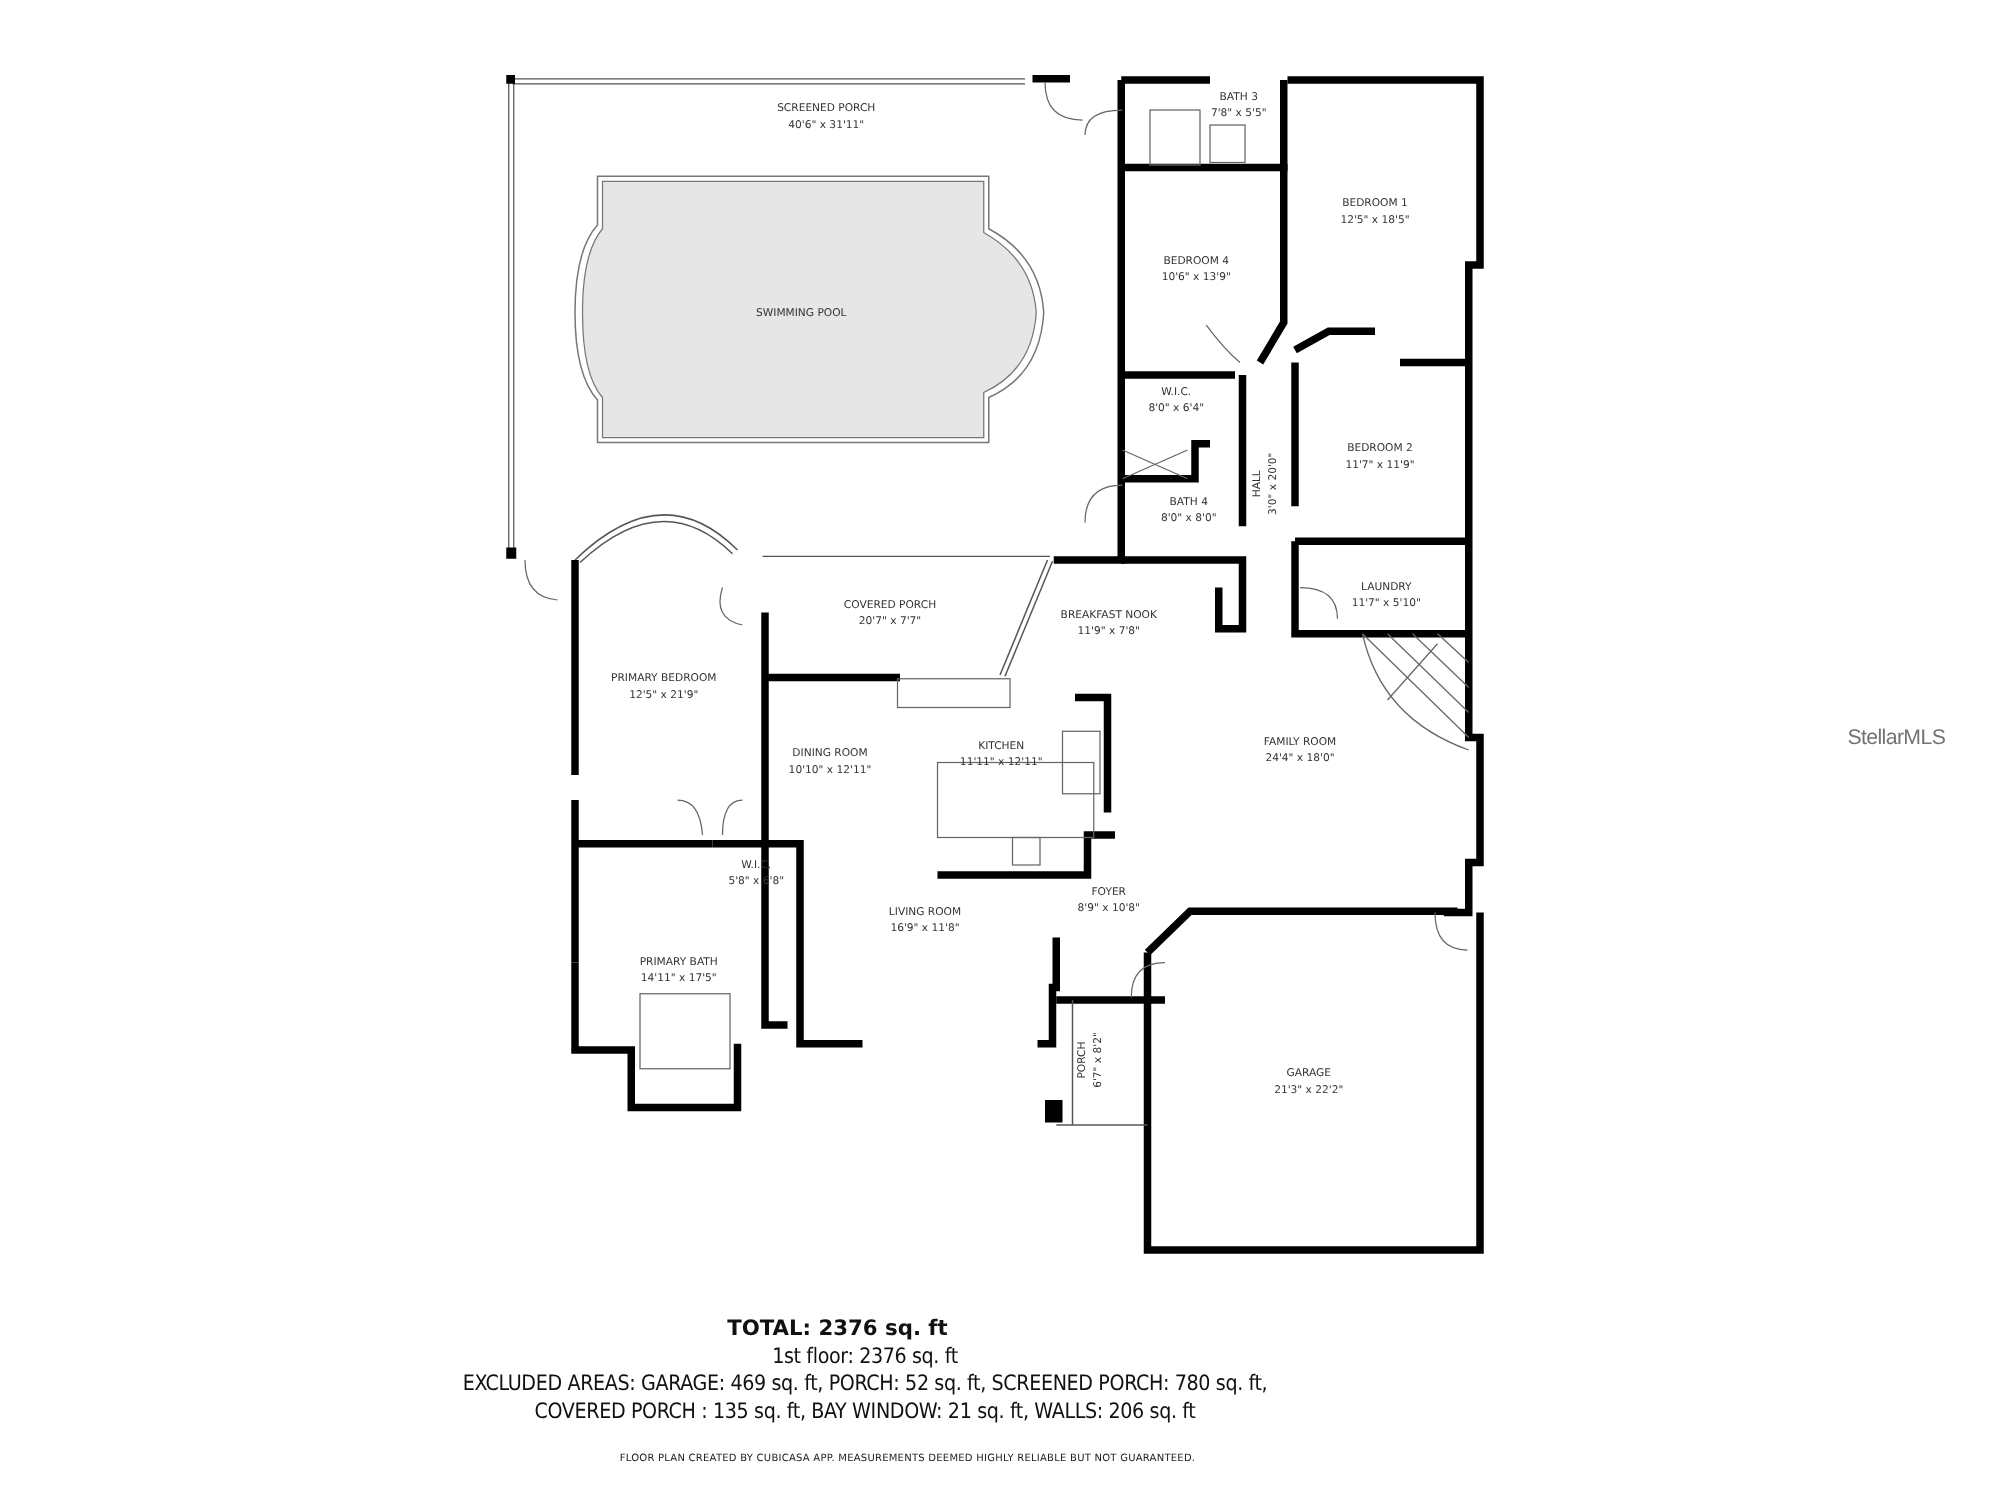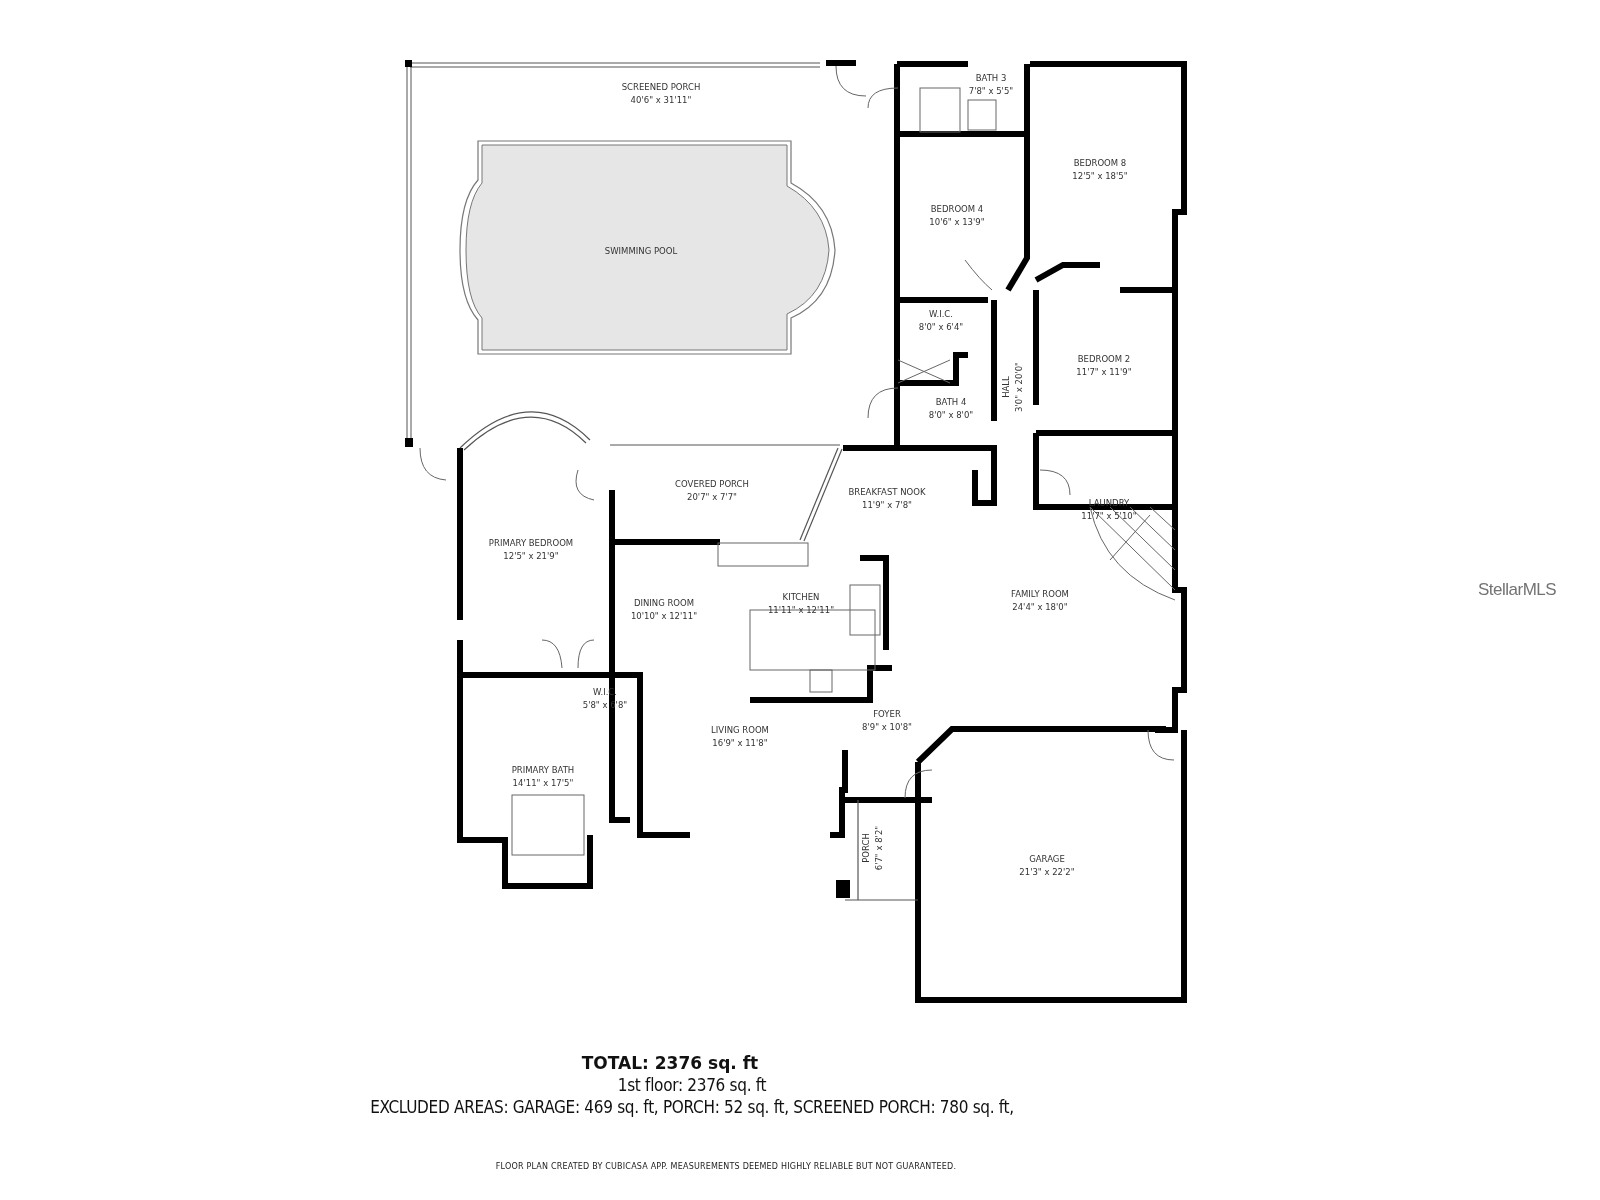--- a/index.html
+++ b/index.html
@@ -117,36 +117,36 @@
     </div>
   <div class="room-label" style="left:991px;top:85px;">
       <span class="room-name">BATH 3</span>
       <span class="room-dims">7'8" x 5'5"</span>
     </div>
   <div class="room-label" style="left:957px;top:216px;">
       <span class="room-name">BEDROOM 4</span>
       <span class="room-dims">10'6" x 13'9"</span>
     </div>
   <div class="room-label" style="left:1100px;top:170px;">
-      <span class="room-name">BEDROOM 8</span>
+      <span class="room-name">BEDROOM 1</span>
       <span class="room-dims">12'5" x 18'5"</span>
     </div>
   <div class="room-label" style="left:941px;top:321px;">
       <span class="room-name">W.I.C.</span>
       <span class="room-dims">8'0" x 6'4"</span>
     </div>
   <div class="room-label" style="left:951px;top:409px;">
       <span class="room-name">BATH 4</span>
       <span class="room-dims">8'0" x 8'0"</span>
     </div>
   <div class="room-label" style="left:1104px;top:366px;">
       <span class="room-name">BEDROOM 2</span>
       <span class="room-dims">11'7" x 11'9"</span>
     </div>
-  <div class="room-label" style="left:1109px;top:477px;margin-top:33px;">
+  <div class="room-label" style="left:1109px;top:477px;">
       <span class="room-name">LAUNDRY</span>
       <span class="room-dims">11'7" x 5'10"</span>
     </div>
   <div class="room-label" style="left:712px;top:491px;">
       <span class="room-name">COVERED PORCH</span>
       <span class="room-dims">20'7" x 7'7"</span>
     </div>
   <div class="room-label" style="left:887px;top:499px;">
       <span class="room-name">BREAKFAST NOOK</span>
       <span class="room-dims">11'9" x 7'8"</span>
@@ -196,15 +196,16 @@
       <span class="room-dims">3'0" x 20'0"</span>
     </div>
 </div>
 
 <div id="watermark">StellarMLS</div>
 
 <div id="summary">
   <div class="total">TOTAL: 2376 sq. ft</div>
   <div class="line">1st floor: 2376 sq. ft</div>
   <div class="line">EXCLUDED AREAS: GARAGE: 469 sq. ft, PORCH: 52 sq. ft, SCREENED PORCH: 780 sq. ft,</div>
+  <div class="line">COVERED PORCH : 135 sq. ft, BAY WINDOW: 21 sq. ft, WALLS: 206 sq. ft</div>
 </div>
 
 <div id="disclaimer">FLOOR PLAN CREATED BY CUBICASA APP. MEASUREMENTS DEEMED HIGHLY RELIABLE BUT NOT GUARANTEED.</div>
 
 </body></html>

